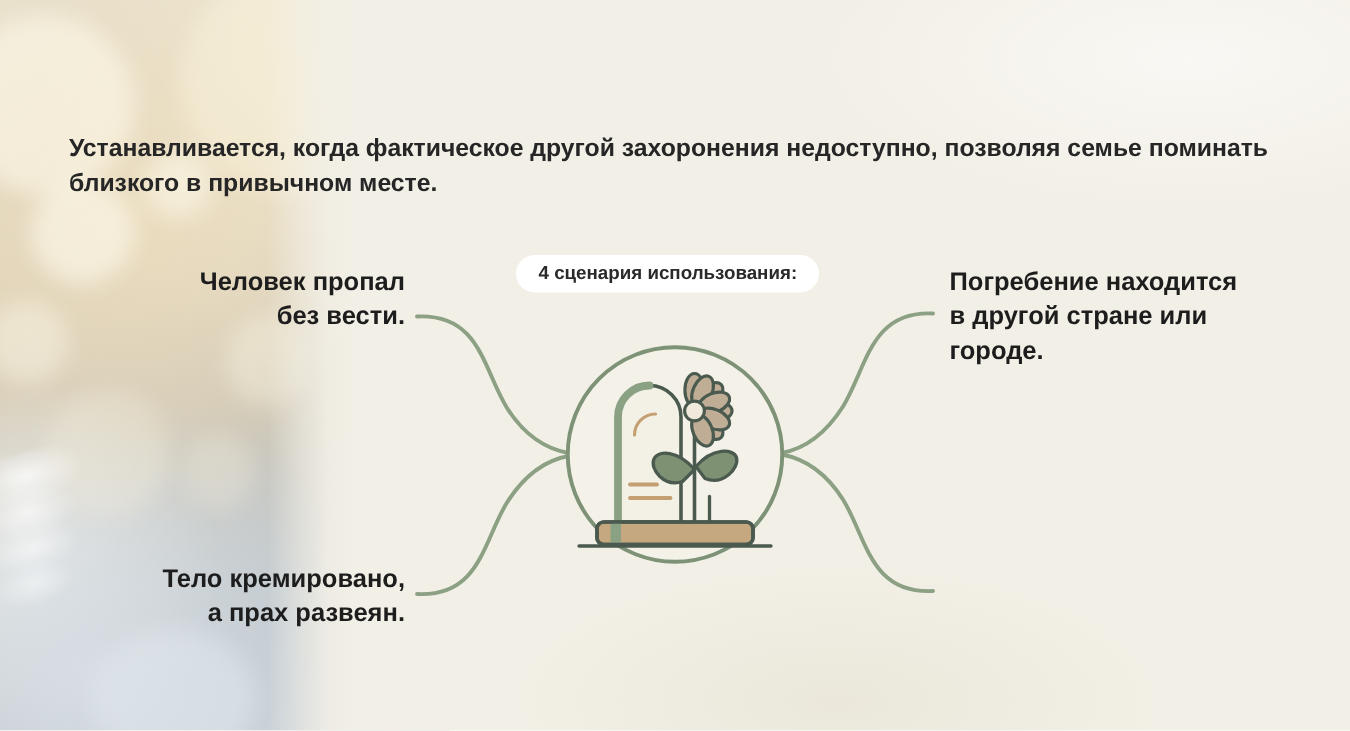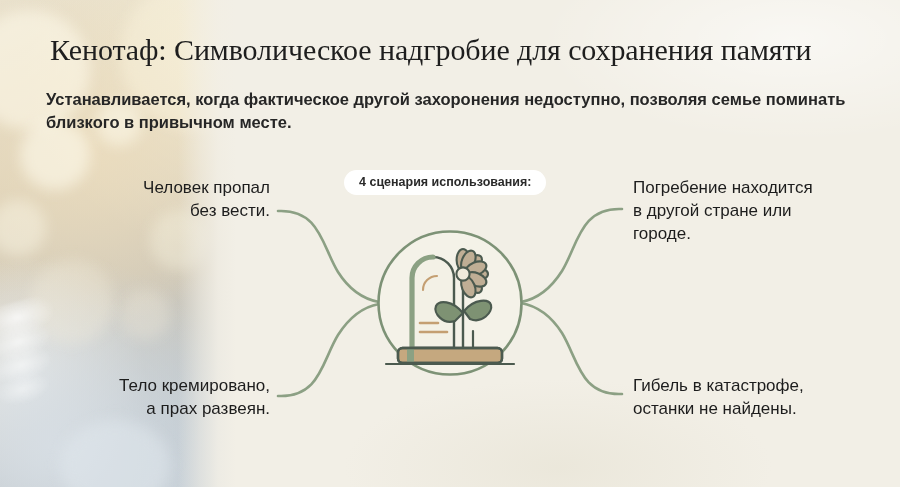--- a/index.html
+++ b/index.html
@@ -99,21 +99,21 @@
     border-radius: 14px;
     font-size: 12.5px;
     font-weight: 600;
     color: #2a2a2a;
     white-space: nowrap;
   }
 
   .node-label {
     position: absolute;
     font-size: 17px;
-    font-weight: 400;
+    font-weight: 700;
     line-height: 23px;
     color: #1d1d1d;
     white-space: pre-line;
   }
   .n-tl { left: 70px;  top: 176px; width: 200px; text-align: right; }
   .n-bl { left: 70px;  top: 374px; width: 200px; text-align: right; }
   .n-tr { left: 633px; top: 176px; width: 240px; text-align: left; }
   .n-br { left: 633px; top: 374px; width: 240px; text-align: left; }
 
   
@@ -137,43 +137,40 @@
     <div class="bokeh" style="left:150px;  top:210px; width:60px;  height:60px;  background:rgba(250,246,230,0.38);"></div>
     <div class="bokeh" style="left:30px;   top:260px; width:84px;  height:84px;  background:rgba(244,238,220,0.35);"></div>
     <div class="bokeh" style="left:-10px;  top:200px; width:56px;  height:56px;  background:rgba(255,252,238,0.40);"></div>
     <div class="bokeh" style="left:120px;  top:290px; width:50px;  height:50px;  background:rgba(246,240,222,0.30);"></div>
     <div class="bokeh" style="left:60px;   top:420px; width:110px; height:90px;  background:rgba(224,231,236,0.55);"></div>
     <div class="feather"></div>
   </div>
   <div class="bg-cream"></div>
   <div class="bg-cream-grain"></div>
 
-  <div class="title">Кенотаф: Символическое надгробие для сохранения памяти</div>
   <div class="subtitle">Устанавливается, когда фактическое другой захоронения недоступно, позволяя семье поминать близкого в привычном месте.</div>
 
   <svg class="connectors" viewBox="0 0 900 487">
     <g fill="none" stroke="#8CA084" stroke-width="2.6" stroke-linecap="round">
       <path d="M278,211 C320,209 322,246 338,272 C352,294 368,300 379,302"></path>
       <path d="M278,396 C320,398 322,361 338,335 C352,313 368,306 379,304"></path>
       <path d="M622,209 C580,207 578,245 562,271 C548,293 532,300 521,302"></path>
       <path d="M622,394 C580,396 578,359 562,333 C548,311 532,305 521,303"></path>
     </g>
   </svg>
 
   <div class="badge">4 сценария использования:</div>
 
   <div class="node-label n-tl">Человек пропал
 без вести.</div>
   <div class="node-label n-tr">Погребение находится
 в другой стране или
 городе.</div>
   <div class="node-label n-bl">Тело кремировано,
 а прах развеян.</div>
-  <div class="node-label n-br">Гибель в катастрофе,
-останки не найдены.</div>
 
   <svg class="emblem" viewBox="0 0 900 487">
 
     <circle cx="450" cy="303" r="71.5" fill="#F4F2E8" stroke="#7D9276" stroke-width="2.6"></circle>
 
     <g>
 
       <path d="M412,348 L412,278 A21,21 0 0 1 454,278 L454,348 Z" fill="#F3F1E6" stroke="#4B5A4F" stroke-width="2.4" stroke-linejoin="round"></path>
 
       <path d="M412,348 L412,278 A21,21 0 0 1 433,257" fill="none" stroke="#8BA183" stroke-width="5.2" stroke-linecap="round"></path>

